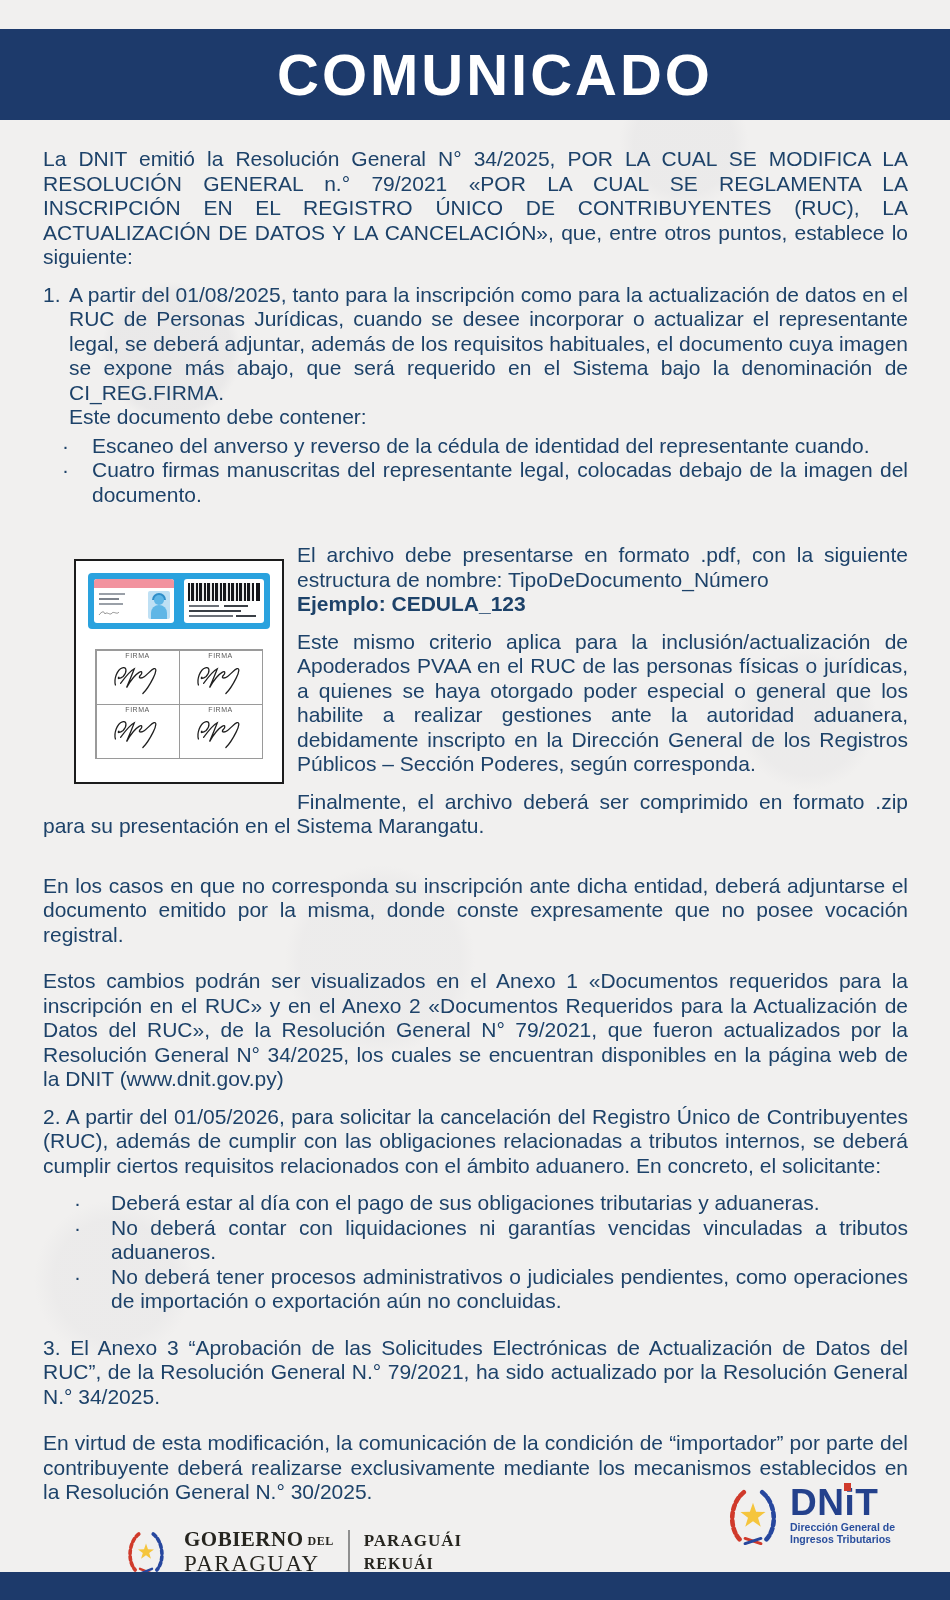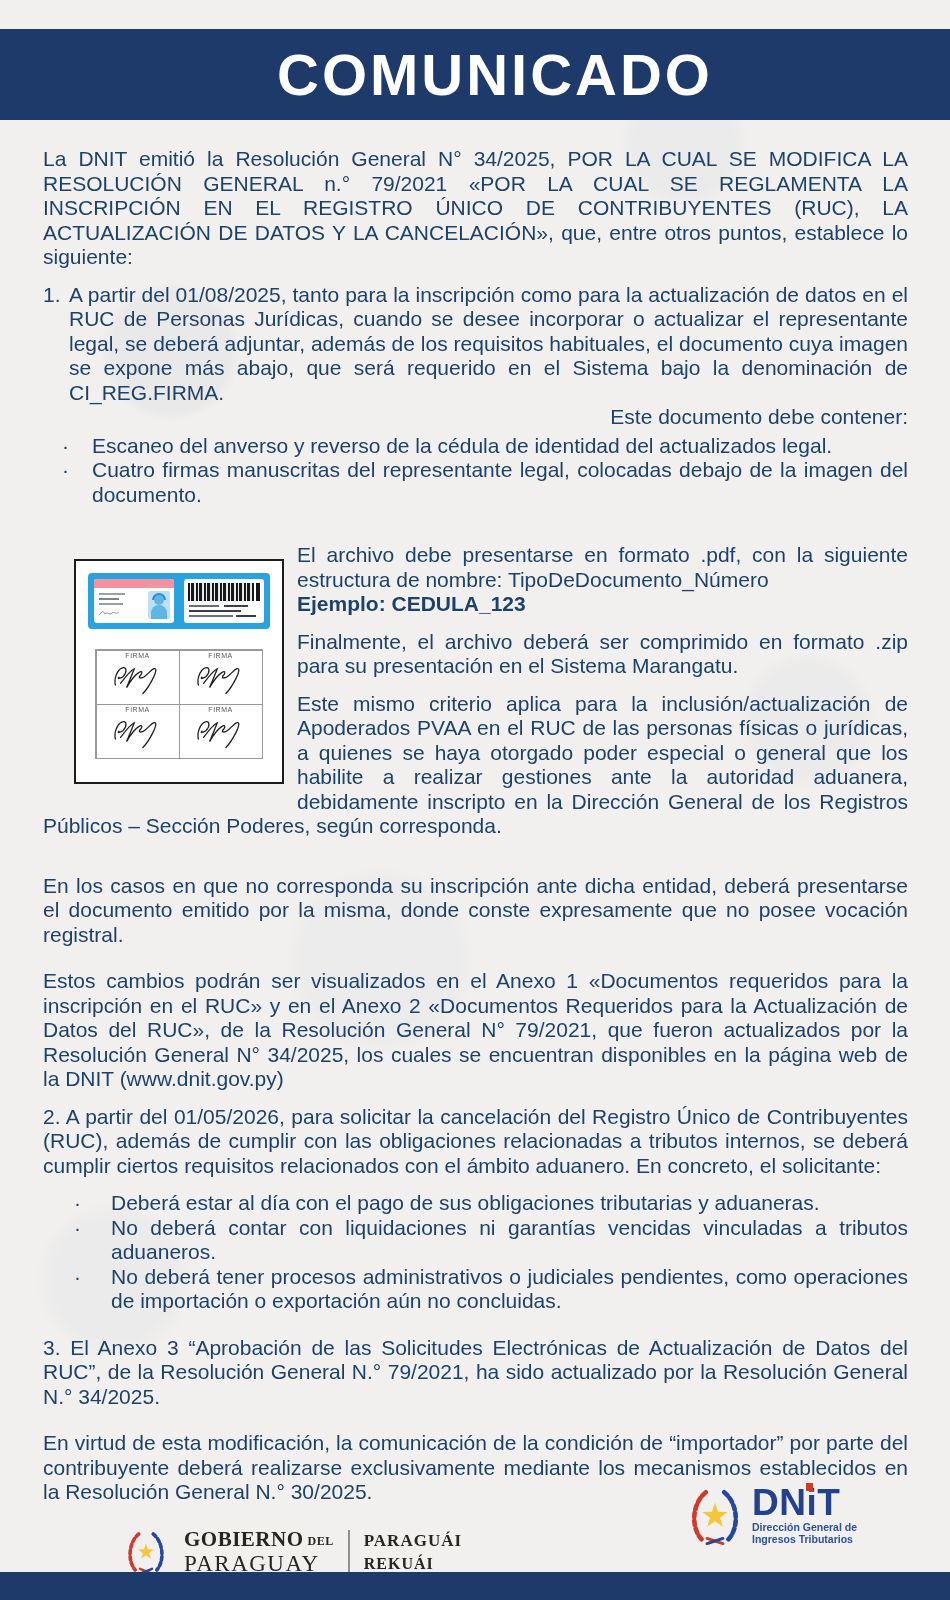--- a/index.html
+++ b/index.html
@@ -15,21 +15,21 @@
   
   .top-strip{height:29px;}
   .title-band{height:91px;background:#1d3a6b;display:flex;align-items:center;justify-content:center;padding-left:40px;}
   .title-band h1{margin:0;color:#ffffff;font-size:58px;font-weight:800;letter-spacing:3px;}
   
   .content{padding:27px 42px 0 43px;color:#1d4269;font-size:21px;line-height:24.5px;}
   .para{margin:0 0 13px 0;text-align:justify;}
   .num-item1{display:flex;margin:0 0 13px 0;}
   .num-item1 .num{flex:none;width:26px;}
   .num-item1 .item-body{flex:1;}
-  .subtitle-line{margin:0;text-align:right;}
+  .subtitle-line{margin:0;text-align:left;}
   ul.bullets{list-style:none;margin:4px 0 13px 0;padding:0;}
   ul.bullets li{display:flex;text-align:justify;}
   .bullets-1 li{margin-left:-7px;}
   .bullets-1 .dot{flex:none;width:30px;text-align:left;}
   .bullets-2 li{margin-left:31px;}
   .bullets-2 .dot{flex:none;width:37px;text-align:left;}
   .gap-md{margin-top:10px;}
   .gap-lg{margin-top:22px;}
   
   .figure-flow{overflow:visible;}
@@ -68,21 +68,21 @@
   .footer-left{position:absolute;left:122px;top:1528px;display:flex;align-items:center;color:#26251f;}
   .gov-emblem{width:48px;height:48px;margin-right:14px;}
   .gov-text{font-family:"Liberation Serif","DejaVu Serif",serif;}
   .gov-l1{font-size:21px;font-weight:bold;letter-spacing:0.5px;line-height:22px;}
   .gov-l1 .small{font-size:12px;vertical-align:1px;margin-left:4px;letter-spacing:0.5px;}
   .gov-l2{font-size:23px;font-weight:normal;letter-spacing:1.5px;line-height:24px;}
   .gov-divider{width:2px;height:44px;background:#8f8f8f;margin:0 14px;}
   .gov-right{font-family:"Liberation Serif","DejaVu Serif",serif;font-weight:bold;}
   .gov-r1{font-size:17px;letter-spacing:1px;line-height:23px;}
   .gov-r2{font-size:16px;letter-spacing:1px;line-height:23px;}
-  .footer-right{position:absolute;left:686px;top:1486px;display:flex;align-items:center;}
+  .footer-right{position:absolute;left:724px;top:1486px;display:flex;align-items:center;}
   .dnit-emblem{width:58px;height:58px;margin-right:8px;}
   .dnit-word{font-size:37px;font-weight:800;color:#24418c;letter-spacing:0.5px;line-height:34px;}
   .dnit-i{position:relative;}
   .dnit-i::after{content:"";position:absolute;left:0px;top:1px;width:7px;height:8px;background:#d03a2b;}
   .dnit-sub{font-size:10.5px;font-weight:bold;color:#2a4f9e;line-height:11.5px;margin-top:2px;}
   .bottom-band{position:absolute;left:0;top:1572px;width:950px;height:28px;background:#1d3a6b;}
 </style>
 </head>
 <body>
 
@@ -98,21 +98,21 @@
     <p class="para">La DNIT emitió la Resolución General N° 34/2025, POR LA CUAL SE MODIFICA LA RESOLUCIÓN GENERAL n.° 79/2021 «POR LA CUAL SE REGLAMENTA LA INSCRIPCIÓN EN EL REGISTRO ÚNICO DE CONTRIBUYENTES (RUC), LA ACTUALIZACIÓN DE DATOS Y LA CANCELACIÓN», que, entre otros puntos, establece lo siguiente:</p>
 
     <div class="num-item1">
       <span class="num">1.</span>
       <div class="item-body">
         <p class="para" style="margin-bottom:0;">A partir del 01/08/2025, tanto para la inscripción como para la actualización de datos en el RUC de Personas Jurídicas, cuando se desee incorporar o actualizar el representante legal, se deberá adjuntar, además de los requisitos habituales, el documento cuya imagen se expone más abajo, que será requerido en el Sistema bajo la denominación de CI_REG.FIRMA.</p>
         <p class="subtitle-line">Este documento debe contener:</p>
         <ul class="bullets bullets-1">
           <li>
             <span class="dot">·</span>
-            <span>Escaneo del anverso y reverso de la cédula de identidad del actualizados legal.</span>
+            <span>Escaneo del anverso y reverso de la cédula de identidad del representante cuando.</span>
           </li>
           <li>
             <span class="dot">·</span>
             <span>Cuatro firmas manuscritas del representante legal, colocadas debajo de la imagen del documento.</span>
           </li>
         </ul>
       </div>
     </div>
 
     <div class="figure-flow">
@@ -166,26 +166,26 @@
             <span class="firma-label">FIRMA</span>
             <svg width="58" height="36" viewBox="0 0 64 42">
               <path d="M8 28 C6 21 10 10 16 8 C21 6 22 13 17 18 C13 21 10 21 12 19 M14 26 C20 18 26 11 30 9 C27 17 23 26 21 31 C25 24 31 16 36 13 C39 11 40 14 37 17 C34 20 38 21 42 18 C46 15 50 10 53 9 C56 8 56 12 52 20 C48 28 44 34 40 38" stroke="#1f1f1f" stroke-width="1.5" fill="none" stroke-linecap="round"></path>
             </svg>
           </div>
         </div>
       </div>
 
       <div class="side-text">
         <p class="para"><span>El archivo debe presentarse en formato .pdf, con la siguiente estructura de nombre: TipoDeDocumento_Número</span><br><strong>Ejemplo: CEDULA_123</strong></p>
+        <p class="para gap-md">Este mismo criterio aplica para la inclusión/actualización de Apoderados PVAA en el RUC de las personas físicas o jurídicas, a quienes se haya otorgado poder especial o general que los habilite a realizar gestiones ante la autoridad aduanera, debidamente inscripto en la Dirección General de los Registros Públicos – Sección Poderes, según corresponda.</p>
         <p class="para gap-md">Finalmente, el archivo deberá ser comprimido en formato .zip para su presentación en el Sistema Marangatu.</p>
-        <p class="para gap-md">Este mismo criterio aplica para la inclusión/actualización de Apoderados PVAA en el RUC de las personas físicas o jurídicas, a quienes se haya otorgado poder especial o general que los habilite a realizar gestiones ante la autoridad aduanera, debidamente inscripto en la Dirección General de los Registros Públicos – Sección Poderes, según corresponda.</p>
-      </div>
-    </div>
-
-    <p class="para gap-lg">En los casos en que no corresponda su inscripción ante dicha entidad, deberá presentarse el documento emitido por la misma, donde conste expresamente que no posee vocación registral.</p>
+      </div>
+    </div>
+
+    <p class="para gap-lg">En los casos en que no corresponda su inscripción ante dicha entidad, deberá adjuntarse el documento emitido por la misma, donde conste expresamente que no posee vocación registral.</p>
 
     <p class="para gap-lg">Estos cambios podrán ser visualizados en el Anexo 1 «Documentos requeridos para la inscripción en el RUC» y en el Anexo 2 «Documentos Requeridos para la Actualización de Datos del RUC», de la Resolución General N° 79/2021, que fueron actualizados por la Resolución General N° 34/2025, los cuales se encuentran disponibles en la página web de la DNIT (www.dnit.gov.py)</p>
 
     <p class="para gap-md"><span>2.</span> <span>A partir del 01/05/2026, para solicitar la cancelación del Registro Único de Contribuyentes (RUC), además de cumplir con las obligaciones relacionadas a tributos internos, se deberá cumplir ciertos requisitos relacionados con el ámbito aduanero. En concreto, el solicitante:</span></p>
     <ul class="bullets bullets-2">
       <li>
         <span class="dot">·</span>
         <span>Deberá estar al día con el pago de sus obligaciones tributarias y aduaneras.</span>
       </li>
       <li>

